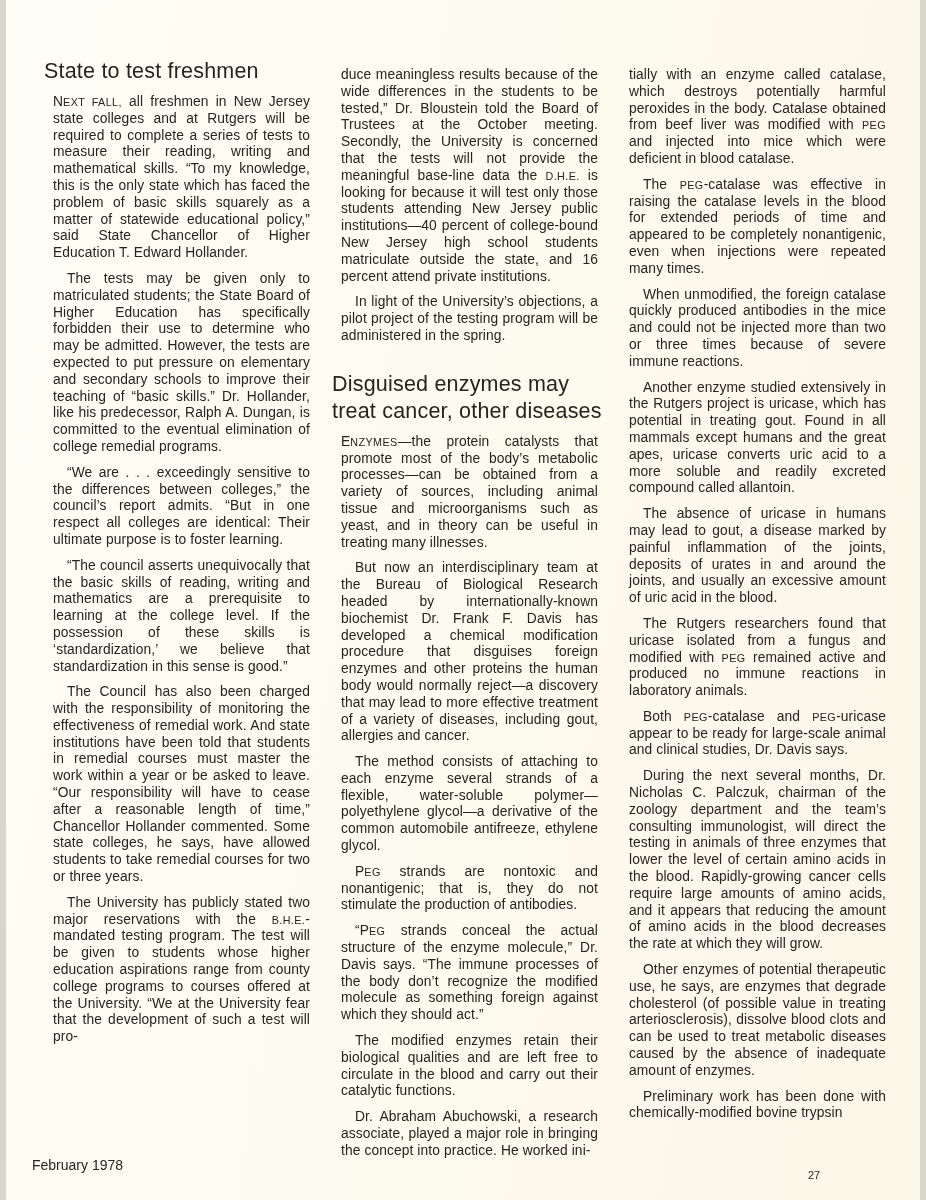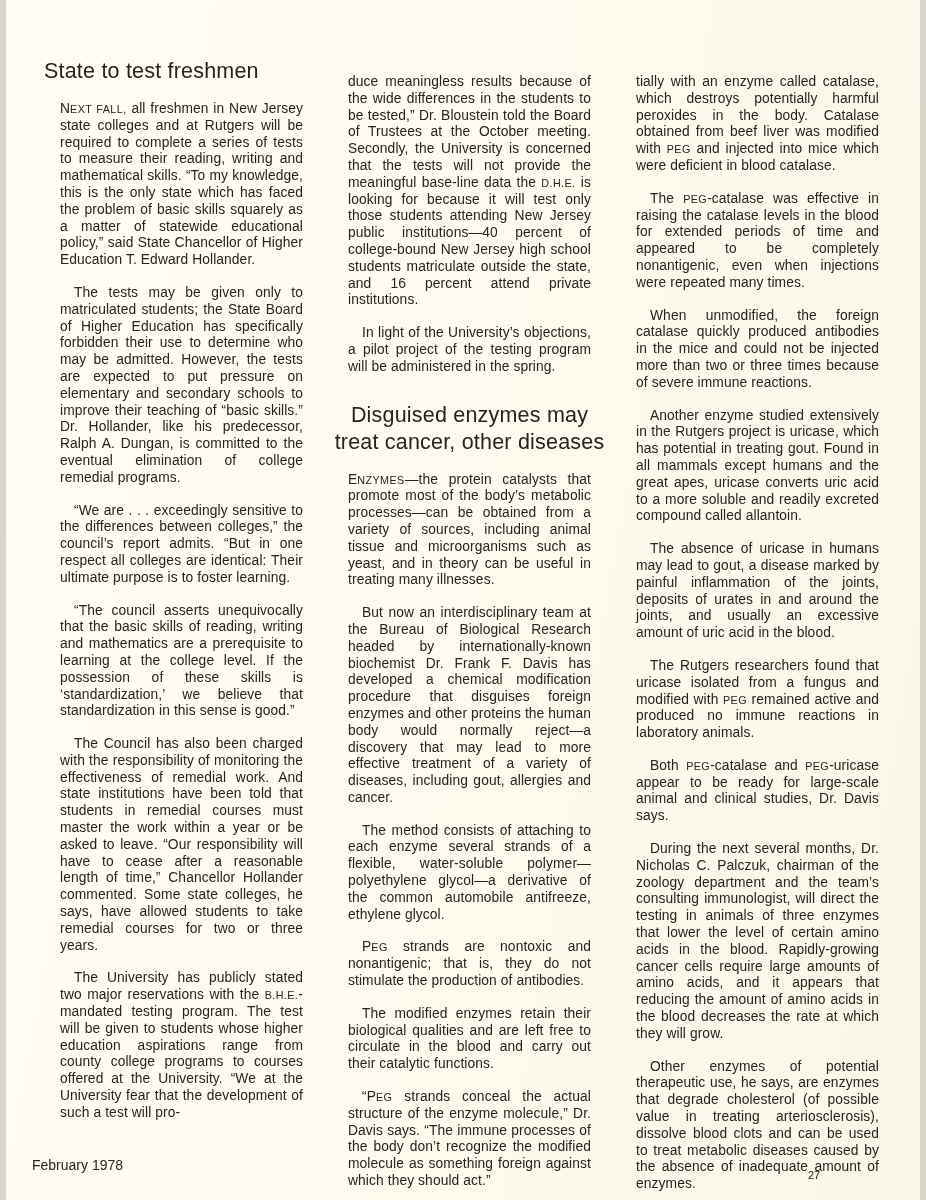--- a/index.html
+++ b/index.html
@@ -35,24 +35,24 @@
   }
 
   h1.headline, h2.headline {
     font-weight: 400;
     font-size: 21.5px;
     line-height: 27px;
     margin: 0 0 9px 0;
     letter-spacing: 0.2px;
     text-align: left;
   }
-  h2.headline { margin-top: 26px; text-align: center; }
+  h2.headline { margin-top: 26px; }
   .h2line { white-space: nowrap; }
 
-  p { margin: 16px; }
+  p { margin: 9px; }
   p.ind { text-indent: 14px; }
 
   .sc { font-size: 0.78em; letter-spacing: 0.04em; }
 
   .footer-issue {
     position: absolute;
     left: 26px;
     top: 1157px;
     font-size: 14px;
   }
@@ -83,22 +83,22 @@
       <p>duce meaningless results because of the wide differences in the students to be tested,” Dr. Bloustein told the Board of Trustees at the October meeting. Secondly, the University is concerned that the tests will not provide the meaningful base-line data the <span class="sc">D.H.E.</span> is looking for because it will test only those students attending New Jersey public institutions—40 percent of college-bound New Jersey high school students matriculate outside the state, and 16 percent attend private institutions.</p>
       <p class="ind">In light of the University’s objections, a pilot project of the testing program will be administered in the spring.</p>
       <h2 class="headline">
         <span class="h2line">Disguised enzymes may</span><br>
         <span class="h2line">treat cancer, other diseases</span>
       </h2>
       <p>E<span class="sc">NZYMES</span>—the protein catalysts that promote most of the body’s metabolic processes—can be obtained from a variety of sources, including animal tissue and microorganisms such as yeast, and in theory can be useful in treating many illnesses.</p>
       <p class="ind">But now an interdisciplinary team at the Bureau of Biological Research headed by internationally-known biochemist Dr. Frank F. Davis has developed a chemical modification procedure that disguises foreign enzymes and other proteins the human body would normally reject—a discovery that may lead to more effective treatment of a variety of diseases, including gout, allergies and cancer.</p>
       <p class="ind">The method consists of attaching to each enzyme several strands of a flexible, water-soluble polymer—polyethylene glycol—a derivative of the common automobile antifreeze, ethylene glycol.</p>
       <p class="ind">P<span class="sc">EG</span> strands are nontoxic and nonantigenic; that is, they do not stimulate the production of antibodies.</p>
+      <p class="ind">“P<span class="sc">EG</span> strands conceal the actual structure of the enzyme molecule,” Dr. Davis says. “The immune processes of the body don’t recognize the modified molecule as something foreign against which they should act.”</p>
       <p class="ind">The modified enzymes retain their biological qualities and are left free to circulate in the blood and carry out their catalytic functions.</p>
-      <p class="ind">“P<span class="sc">EG</span> strands conceal the actual structure of the enzyme molecule,” Dr. Davis says. “The immune processes of the body don’t recognize the modified molecule as something foreign against which they should act.”</p>
       <p class="ind">Dr. Abraham Abuchowski, a research associate, played a major role in bringing the concept into practice. He worked ini-</p>
     </div>
 
     <div class="col">
       <p>tially with an enzyme called catalase, which destroys potentially harmful peroxides in the body. Catalase obtained from beef liver was modified with <span class="sc">PEG</span> and injected into mice which were deficient in blood catalase.</p>
       <p class="ind">The <span class="sc">PEG</span>-catalase was effective in raising the catalase levels in the blood for extended periods of time and appeared to be completely nonantigenic, even when injections were repeated many times.</p>
       <p class="ind">When unmodified, the foreign catalase quickly produced antibodies in the mice and could not be injected more than two or three times because of severe immune reactions.</p>
       <p class="ind">Another enzyme studied extensively in the Rutgers project is uricase, which has potential in treating gout. Found in all mammals except humans and the great apes, uricase converts uric acid to a more soluble and readily excreted compound called allantoin.</p>
       <p class="ind">The absence of uricase in humans may lead to gout, a disease marked by painful inflammation of the joints, deposits of urates in and around the joints, and usually an excessive amount of uric acid in the blood.</p>
       <p class="ind">The Rutgers researchers found that uricase isolated from a fungus and modified with <span class="sc">PEG</span> remained active and produced no immune reactions in laboratory animals.</p>

